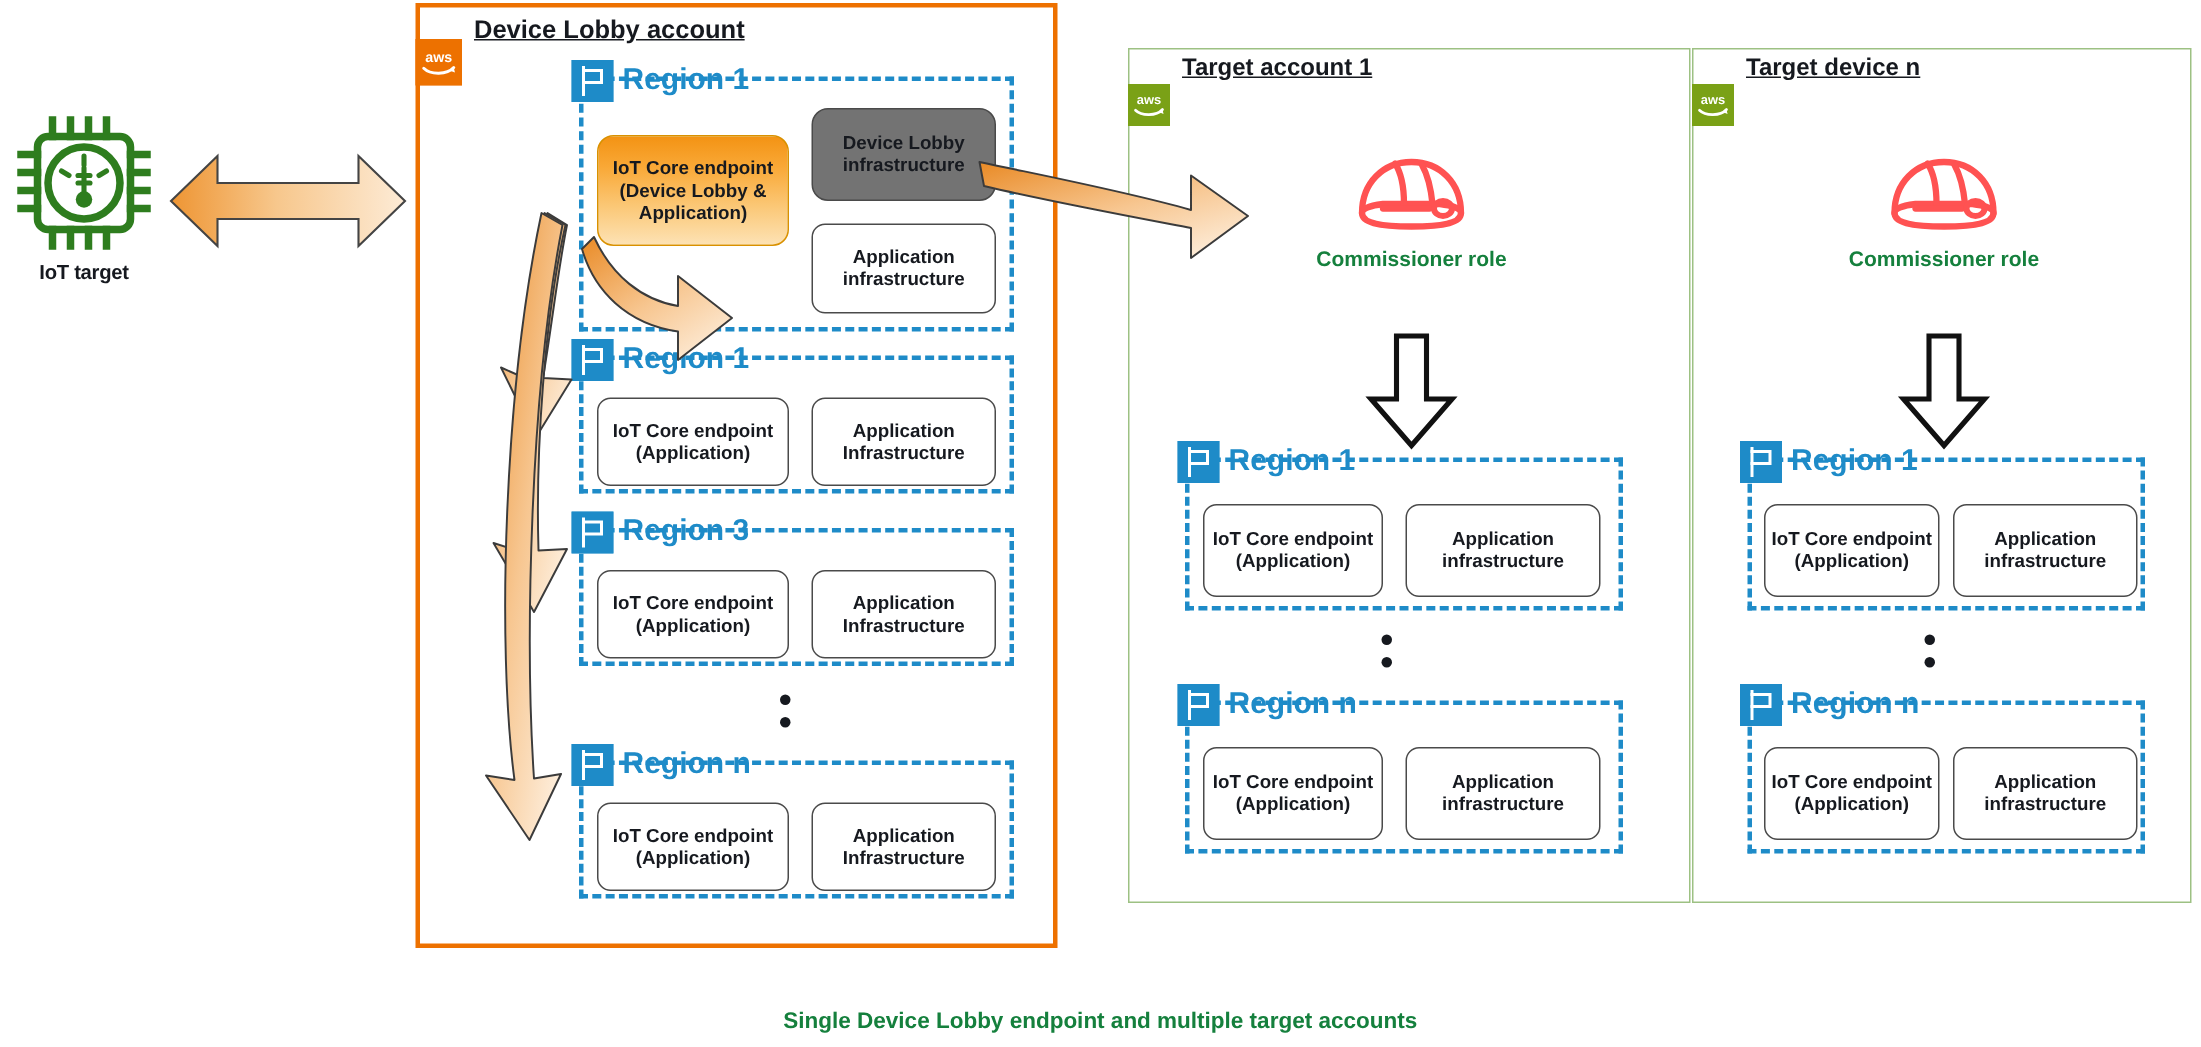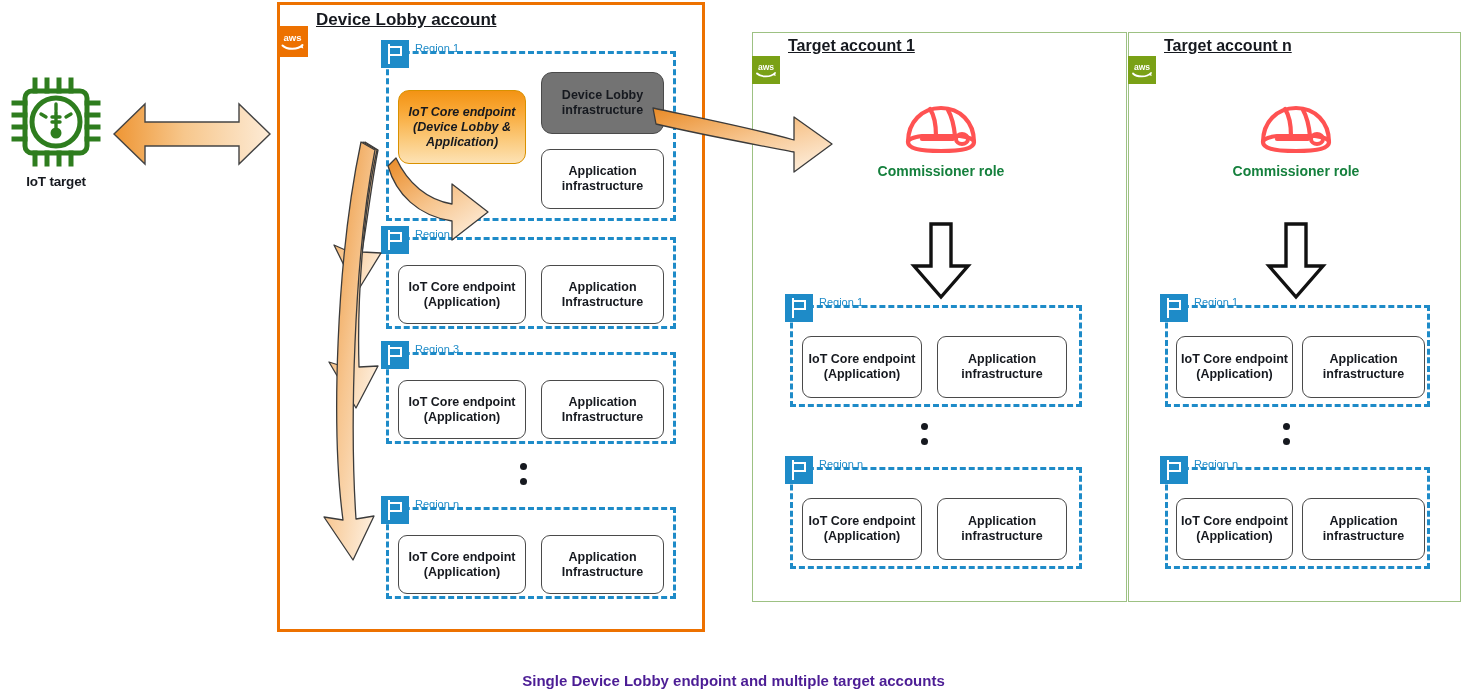--- a/index.html
+++ b/index.html
@@ -41,35 +41,34 @@
     position:absolute;box-sizing:border-box;
     border:3px dashed #1E8BC8;background:transparent;
   }
   .region-icon{
     position:absolute;left:-8px;top:-14px;width:28px;height:28px;
     background:#1E8BC8;
   }
   .region-icon svg{display:block;width:28px;height:28px;}
   .region-name{
     position:absolute;left:26px;top:-12px;
-    font-size:11px;font-weight:normal;color:#1E8BC8;white-space:nowrap;
+    font-size:20px;font-weight:bold;color:#1E8BC8;white-space:nowrap;
   }
 
   
   .rbox{
     position:absolute;box-sizing:border-box;display:flex;
     align-items:center;justify-content:center;text-align:center;
     border:1.4px solid #4a4a4a;border-radius:9px;background:#fff;
     font-size:12.5px;font-weight:bold;color:#16191f;line-height:15px;
     padding:2px 3px;
   }
   .rbox.orange-grad{
     border:1.4px solid #D99100;border-radius:11px;
     background:linear-gradient(180deg,#F39314 0%,#F9A836 28%,#FBC877 65%,#FDE2B4 100%);
-    font-style:italic;
   }
   .rbox.orange-solid{
     border:1.4px solid #4a4a4a;border-radius:11px;background:#737373;
   }
 
   
   .target-account{
     position:absolute;top:32px;height:570px;
     border:1.4px solid #9DC183;background:#fff;box-sizing:border-box;
   }
@@ -82,21 +81,21 @@
   .role-wrap{position:absolute;text-align:center;}
   .role-wrap .role-label{
     margin-top:2px;font-size:14px;font-weight:bold;color:#15803d;line-height:17px;
   }
 
   .vdots{position:absolute;text-align:center;}
   .vdots span{display:block;width:7px;height:7px;border-radius:50%;background:#16191f;margin:0 auto 8px;}
 
   #caption{
     position:absolute;left:0;top:672px;width:1467px;text-align:center;
-    font-size:15px;font-weight:bold;color:#4c1d95;
+    font-size:15px;font-weight:bold;color:#15803d;
   }
 
   svg.overlay{position:absolute;left:0;top:0;pointer-events:none;}
 </style>
 </head>
 <body>
 
 <svg width="0" height="0" style="position:absolute" aria-hidden="true">
   <defs>
     <linearGradient id="og" x1="0" y1="0" x2="1" y2="0">
@@ -331,21 +330,21 @@
 
 <div class="target-account" id="target-account-n">
   <div class="aws-badge green">
     <svg viewBox="0 0 28 28">
       <rect width="28" height="28" fill="#7AA116"></rect>
       <text x="14" y="13.5" font-family="Liberation Sans, sans-serif" font-size="8.6" font-weight="bold" fill="#fff" text-anchor="middle">aws</text>
       <path d="M5 17.5 C9 21.5 19 21.5 23 17" stroke="#fff" stroke-width="1.8" fill="none" stroke-linecap="round"></path>
       <path d="M23 17 l0.7 3 l-2.9 -1.1 z" fill="#fff"></path>
     </svg>
   </div>
-  <div class="acct-title">Target account n</div>
+  <div class="acct-title">Target device n</div>
 
   <div class="role-wrap" style="left:77px;top:62px;width:180px;">
     <svg width="90" height="62" viewBox="0 0 90 62">
       <g fill="none" stroke="#FF5252" stroke-width="4.2" stroke-linecap="round" stroke-linejoin="round">
         <path d="M12 47 C12 27 26 13 45 13 C64 13 78 27 78 47"></path>
         <path d="M12 47 C12 53 22 56 45 56 C68 56 78 53 78 47 C78 44 72 42 64 41 L26 41 C18 42 12 44 12 47 Z"></path>
         <path d="M34 14 C38 20 40 30 40 41"></path>
         <path d="M52 15 C56 22 58 31 59 41"></path>
         <path d="M26 44 L57 44"></path>
       </g>

